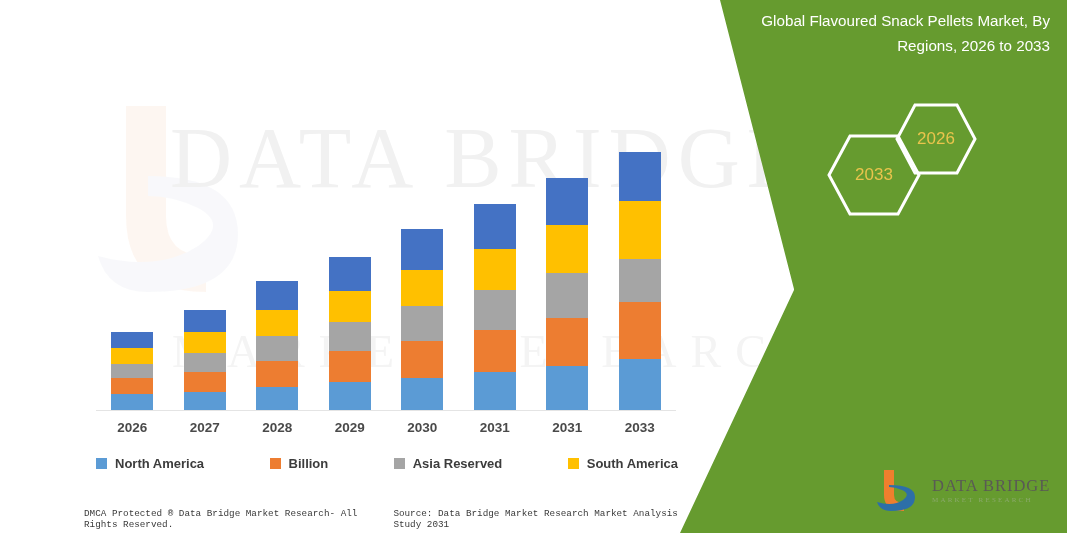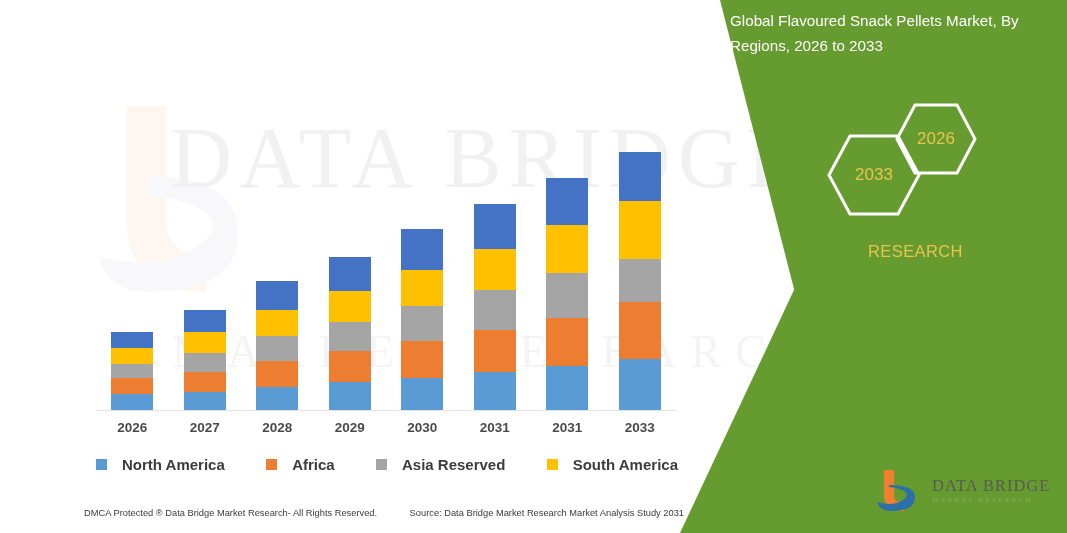--- a/index.html
+++ b/index.html
@@ -106,51 +106,52 @@
     position: absolute;
     left: 96px; top: 456px;
     width: 582px;
     display: flex;
     justify-content: space-between;
     align-items: center;
   }
   .legend-item {
     display: flex;
     align-items: center;
-    gap: 15px;
-    font-size: 15px;
+    gap: 8px;
+    font-size: 13px;
     font-weight: bold;
     color: #3c3c3c;
     white-space: nowrap;
   }
   .swatch { width: 11px; height: 11px; display: inline-block; }
 
   .footer {
     position: absolute;
     left: 84px; top: 508px;
     width: 600px;
     display: flex;
     justify-content: space-between;
-    font-family: Liberation Sans, sans-serif;
+    font-family: Liberation Mono, monospace;
     font-size: 9.3px;
     color: #3a3a3a;
   }
 
   
   .green-panel {
     position: absolute;
     left: 672px; top: 0;
     width: 395px; height: 533px;
     background: #669b2f;
     clip-path: polygon(48px 0, 395px 0, 395px 533px, 8px 533px, 122px 290px, 122px 289px);
   }
   .panel-title {
     position: absolute;
     left: 730px; top: 8px;
     width: 320px;
+    text-align: right;
     font-size: 15.2px;
     line-height: 25px;
     color: #ffffff;
   }
 
   .hexes {
     position: absolute;
     left: 808px; top: 88px;
     width: 210px; height: 125px;
   }
@@ -293,21 +294,21 @@
       <div class="xlabel">2033</div>
     </div>
 
   <div class="legend" id="legend">
       <div class="legend-item">
         <span class="swatch" style="background: rgb(91, 155, 213);"></span>
         <span>North America</span>
       </div>
       <div class="legend-item">
         <span class="swatch" style="background: rgb(237, 125, 49);"></span>
-        <span>Africa</span>
+        <span>Billion</span>
       </div>
       <div class="legend-item">
         <span class="swatch" style="background: rgb(165, 165, 165);"></span>
         <span>Asia Reserved</span>
       </div>
       <div class="legend-item">
         <span class="swatch" style="background: rgb(255, 192, 0);"></span>
         <span>South America</span>
       </div>
     </div>
@@ -330,21 +331,20 @@
     </div>
     <div class="hex hex-2026">
       <svg width="84" height="74" viewBox="0 0 84 74">
         <polygon points="21,3 63,3 81,37 63,71 21,71 3,37" fill="none" stroke="#ffffff" stroke-width="3"></polygon>
       </svg>
       <span>2026</span>
     </div>
   </div>
 
   <div class="dbmr">
-    <div>RESEARCH</div>
   </div>
 
   <div class="logo">
     <div class="logo-mark">
       <svg width="48" height="46" viewBox="0 0 48 46">
         <path d="M9 2 L19 2 L19 27 Q19 35 29 35 L29 43 Q9 43 9 27 Z" fill="#ef7f2e"></path>
         <path d="M14 17 Q40 17 40 29 Q40 43 16 43 Q5 43 2 34 Q18 39 28 32 Q36 26 27 22 Q20 19 14 19 Z" fill="#2d6fa8"></path>
       </svg>
     </div>
     <div class="logo-text">

